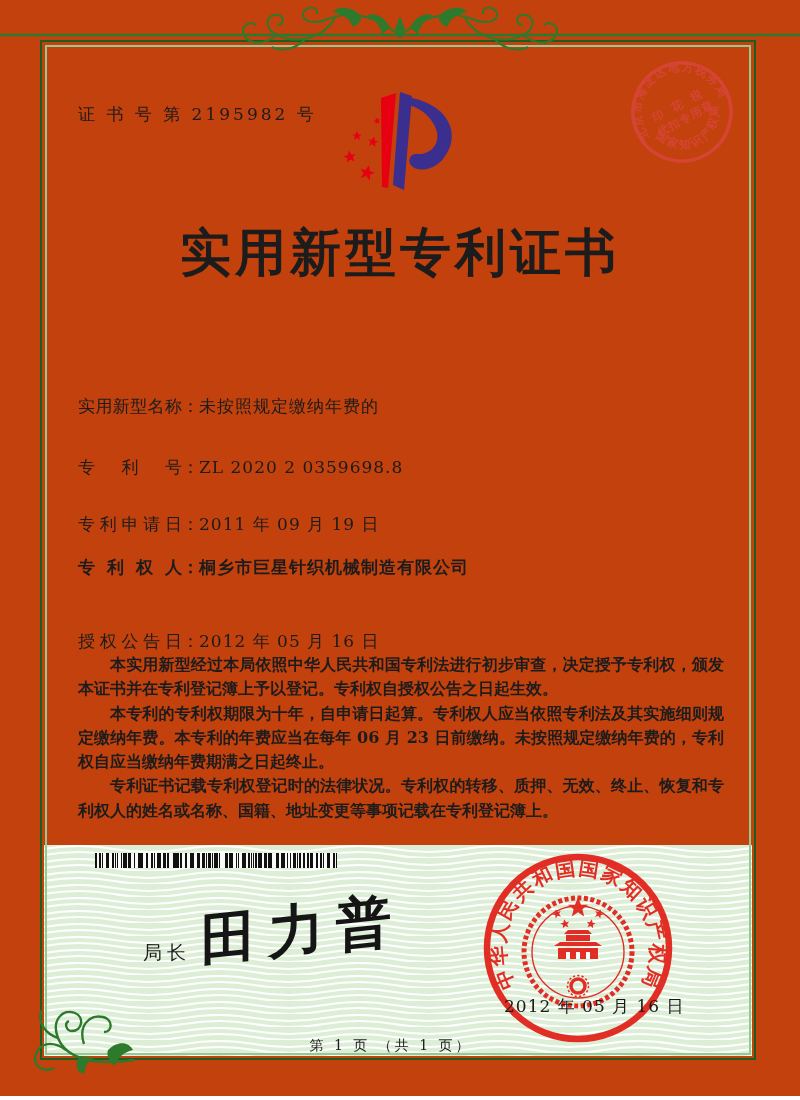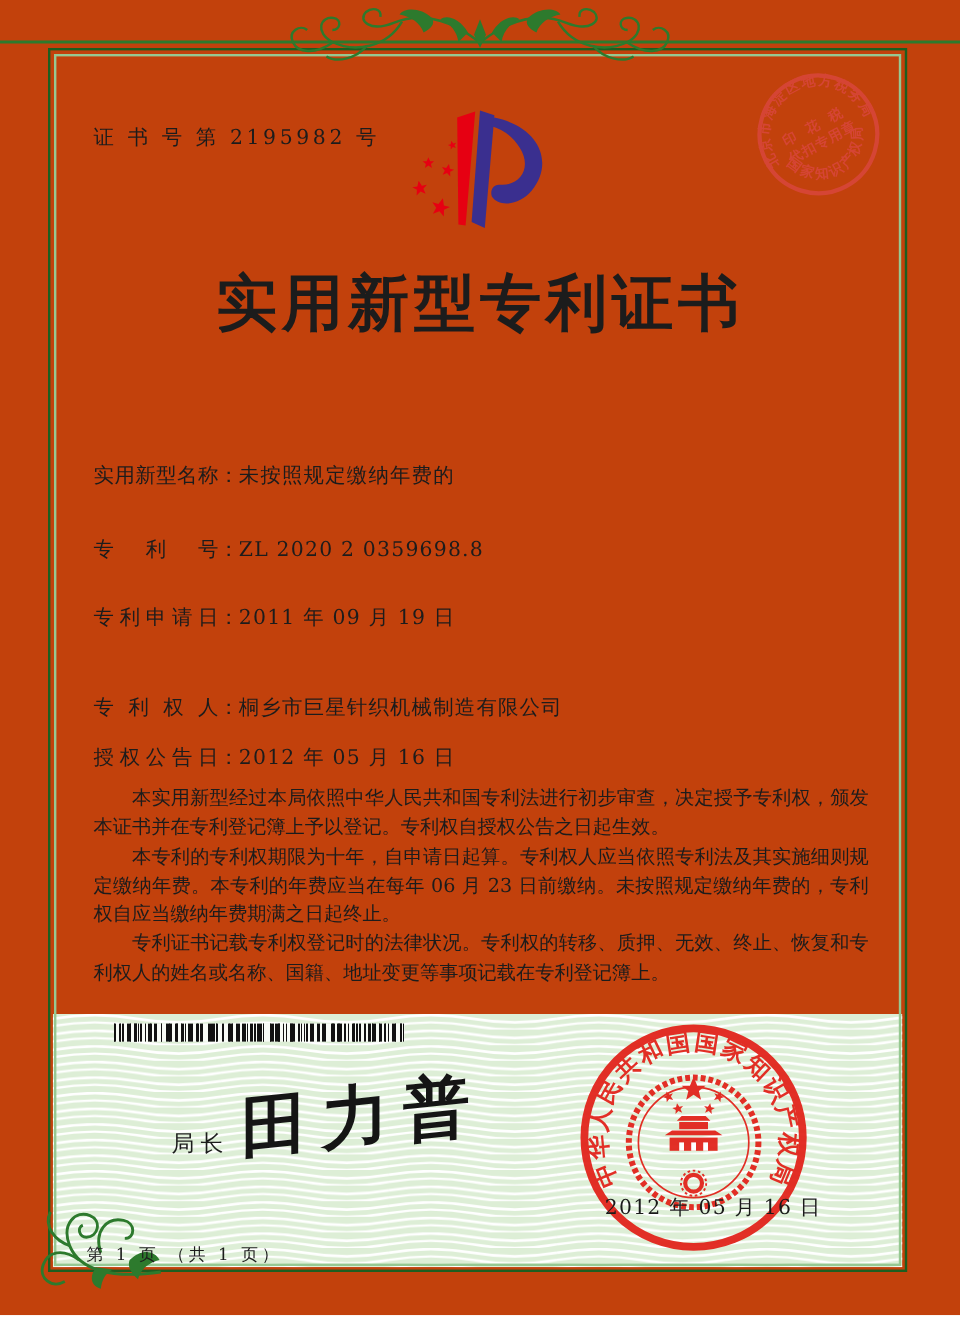--- a/index.html
+++ b/index.html
@@ -13,42 +13,42 @@
   .frame-inner{left:45px;top:45px;width:702px;height:1006px;border:2px solid #96c892;z-index:2;}
   
   .waves{left:44px;top:845px;z-index:1;}
   
   .cert-number{left:78px;top:103px;font-size:17px;letter-spacing:3px;z-index:4;}
   .logo{left:338px;top:84px;z-index:4;}
   .title{left:60px;top:219px;width:680px;text-align:center;font-size:51px;font-weight:600;
          letter-spacing:4px;z-index:4;}
   
   .field{left:78px;width:620px;font-size:17px;z-index:4;white-space:nowrap;}
-  .flabel{display:inline-block;width:104px;text-align:justify;text-align-last:justify;vertical-align:bottom;}
+  .flabel{display:inline-block;width:104px;text-align:justify;text-align-last:justify;vertical-align:bottom;margin-top:10px;}
   .fvalue{letter-spacing:1px;}
-  .f0{top:385px;} .f1{top:446px;} .f2{top:503px;} .f3{top:578px;} .f4{top:620px;}
+  .f0{top:385px;} .f1{top:446px;} .f2{top:503px;} .f3{top:546px;font-weight:bold;} .f4{top:620px;}
   
   .body-text{left:78px;top:653px;width:646px;font-size:16px;line-height:24.3px;
-             text-align:justify;z-index:4;}
+             text-align:justify;z-index:4;font-weight:bold;}
   .body-text p{margin:0;text-indent:2em;}
   
   .barcode{left:95px;top:853px;width:242px;height:15px;z-index:4;
     background:
       repeating-linear-gradient(90deg,#111 0 2px,rgba(255,255,255,0) 2px 5px,#111 5px 6px,rgba(255,255,255,0) 6px 11px,#111 11px 14px,rgba(255,255,255,0) 14px 17px),
       repeating-linear-gradient(90deg,#111 0 1px,#f8fbf6 1px 4px,#111 4px 6px,#f8fbf6 6px 7px,#111 7px 8px,#f8fbf6 8px 13px);}
   
   .signer-title{left:143px;top:940px;font-size:19px;letter-spacing:5px;z-index:5;}
   .signature{left:200px;top:893px;font-size:56px;font-weight:700;letter-spacing:12px;
              transform:rotate(-6deg) skewX(-6deg);z-index:5;color:#151515;}
   
   .tax-seal{left:626px;top:56px;z-index:6;opacity:.9;}
   .authority-seal{left:480px;top:850px;z-index:5;opacity:.94;}
   .issue-date{left:504px;top:995px;font-size:17px;letter-spacing:1px;z-index:6;color:#1a1a1a;}
   
-  .footer{left:72px;top:1037px;width:680px;font-size:14px;
+  .footer{left:51px;top:1037px;width:680px;text-align:center;font-size:14px;
           letter-spacing:3px;z-index:4;}
   .top-band{left:0;top:4px;z-index:3;}
   .corner-ornament{left:22px;top:998px;z-index:3;}
 </style>
 </head>
 <body>
 
 <div class="page">
 
   <svg class="abs waves" width="708" height="211">

